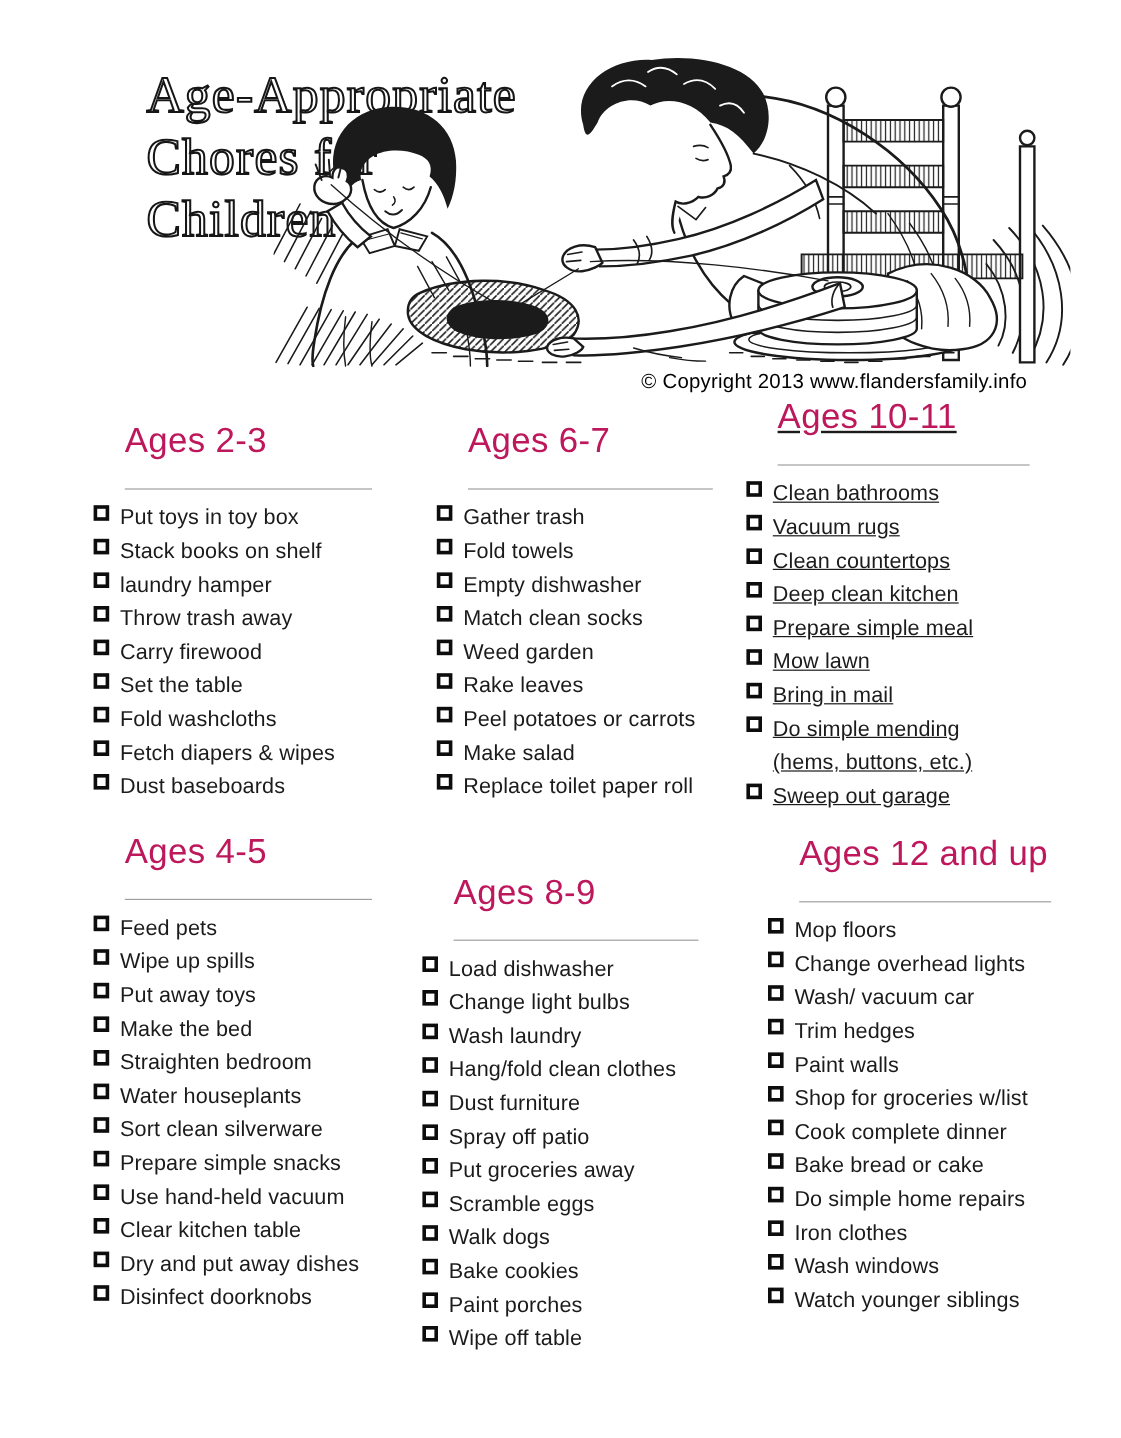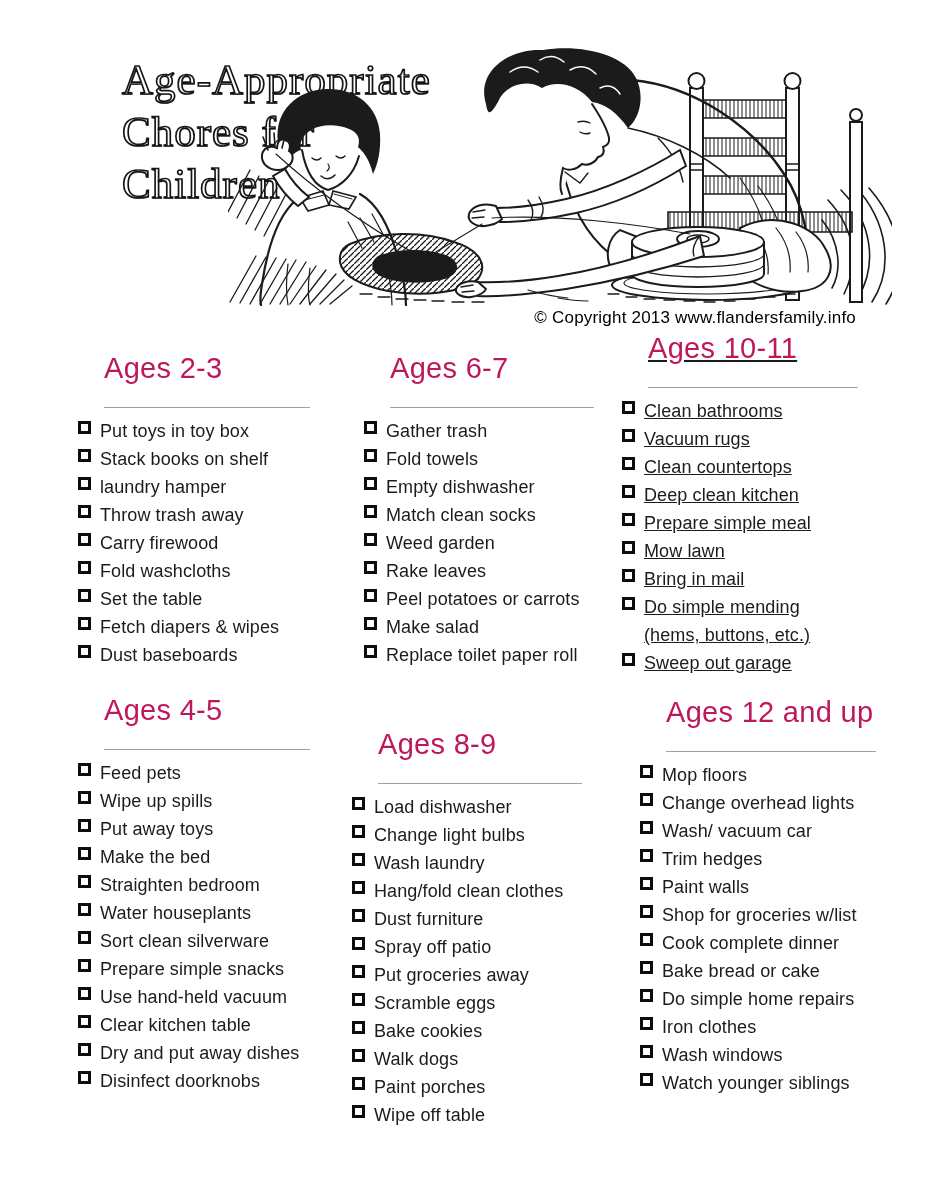--- a/index.html
+++ b/index.html
@@ -257,28 +257,28 @@
           <div class="chore">
     <span class="cb"></span>
     <span class="chore-text">
       <span class="l1">Carry firewood</span>
 
     </span>
   </div>
           <div class="chore">
     <span class="cb"></span>
     <span class="chore-text">
+      <span class="l1">Set the table</span>
+
+    </span>
+  </div>
+          <div class="chore">
+    <span class="cb"></span>
+    <span class="chore-text">
       <span class="l1">Fold washcloths</span>
-
-    </span>
-  </div>
-          <div class="chore">
-    <span class="cb"></span>
-    <span class="chore-text">
-      <span class="l1">Set the table</span>
 
     </span>
   </div>
           <div class="chore">
     <span class="cb"></span>
     <span class="chore-text">
       <span class="l1">Fetch diapers &amp; wipes</span>
 
     </span>
   </div>
@@ -571,28 +571,28 @@
           <div class="chore">
     <span class="cb"></span>
     <span class="chore-text">
       <span class="l1">Scramble eggs</span>
 
     </span>
   </div>
           <div class="chore">
     <span class="cb"></span>
     <span class="chore-text">
+      <span class="l1">Walk dogs</span>
+
+    </span>
+  </div>
+          <div class="chore">
+    <span class="cb"></span>
+    <span class="chore-text">
       <span class="l1">Bake cookies</span>
-
-    </span>
-  </div>
-          <div class="chore">
-    <span class="cb"></span>
-    <span class="chore-text">
-      <span class="l1">Walk dogs</span>
 
     </span>
   </div>
           <div class="chore">
     <span class="cb"></span>
     <span class="chore-text">
       <span class="l1">Paint porches</span>
 
     </span>
   </div>

